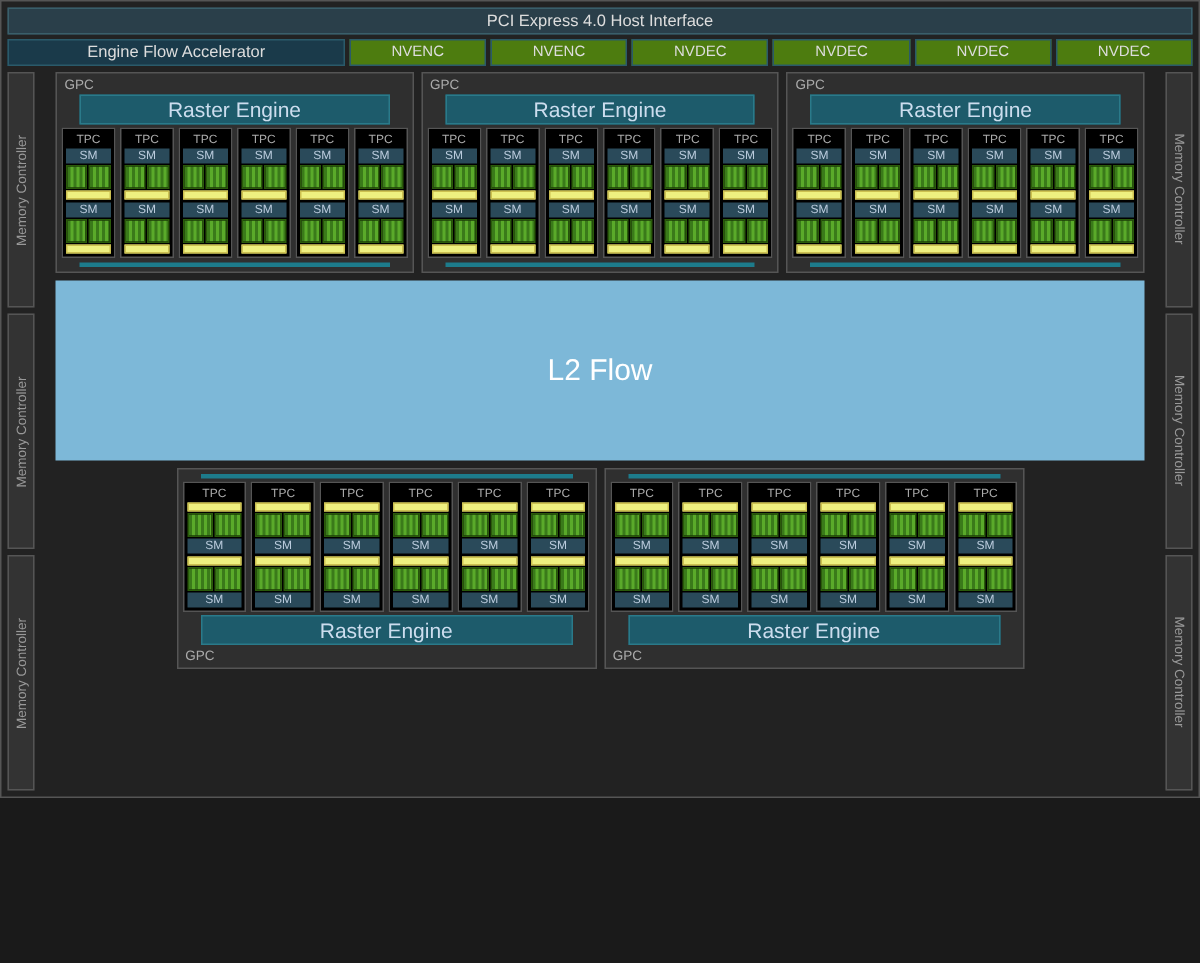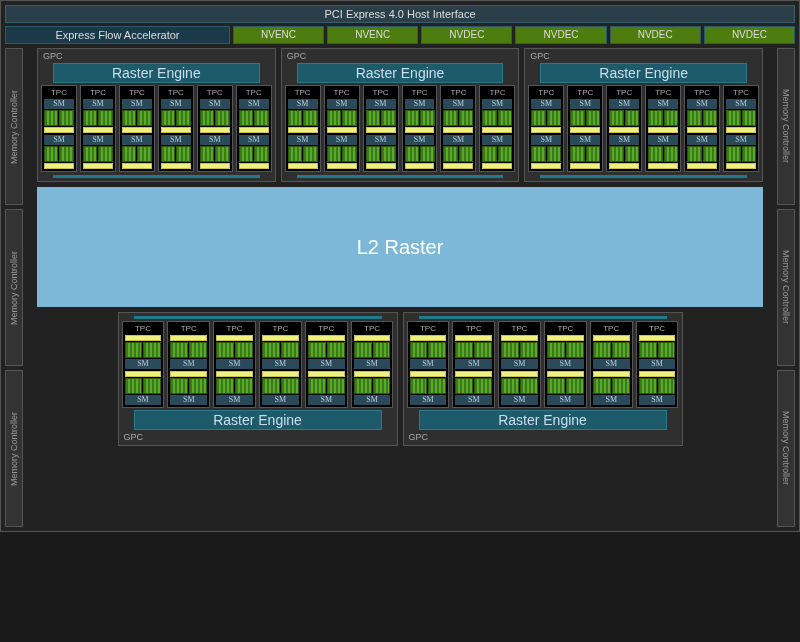--- a/index.html
+++ b/index.html
@@ -148,21 +148,20 @@
     flex-direction: column;
     gap: 1px;
   }
   .sm-label {
     background: #2a4a5a;
     text-align: center;
     font-size: 8px;
     color: #bcd;
     padding: 0;
     line-height: 10px;
-    font-family: Liberation Serif, serif;
   }
   .sm-cores {
     display: flex;
     gap: 1px;
     height: 16px;
   }
   .sm-half {
     flex: 1;
     background: linear-gradient(to right, #3a7a1a 50%, #5aaa2a 50%);
     background-size: 4px 100%;
@@ -192,21 +191,21 @@
   .gpc.flip .sm { flex-direction: column-reverse; }
 </style>
 </head>
 <body>
 
 <div class="chip">
 
   <div class="pci">PCI Express 4.0 Host Interface</div>
 
   <div class="enc-row">
-    <div class="ofa">Express Flow Accelerator</div>
+    <div class="ofa">Engine Flow Accelerator</div>
     <div class="enc">NVENC</div>
     <div class="enc">NVENC</div>
     <div class="enc">NVDEC</div>
     <div class="enc">NVDEC</div>
     <div class="enc">NVDEC</div>
     <div class="enc">NVDEC</div>
   </div>
 
   <div class="mid-wrap">
 
@@ -575,21 +574,21 @@
       <div class="sm-half"></div>
       <div class="sm-half"></div>
     </div>
     <div class="sm-bar"></div>
   </div>
   </div>
             </div>
     <div class="connector"></div>
   </div>
         </div>
-      <div class="l2">L2 Raster</div>
+      <div class="l2">L2 Flow</div>
       <div class="gpc-row bottom" id="gpc-bot">
           <div class="gpc flip">
     <div class="gpc-label">GPC</div>
     <div class="raster">Raster Engine</div>
     <div class="tpc-row">
               <div class="tpc">
     <div class="tpc-label">TPC</div>
     <div class="sm">
     <div class="sm-label">SM</div>
     <div class="sm-cores">

